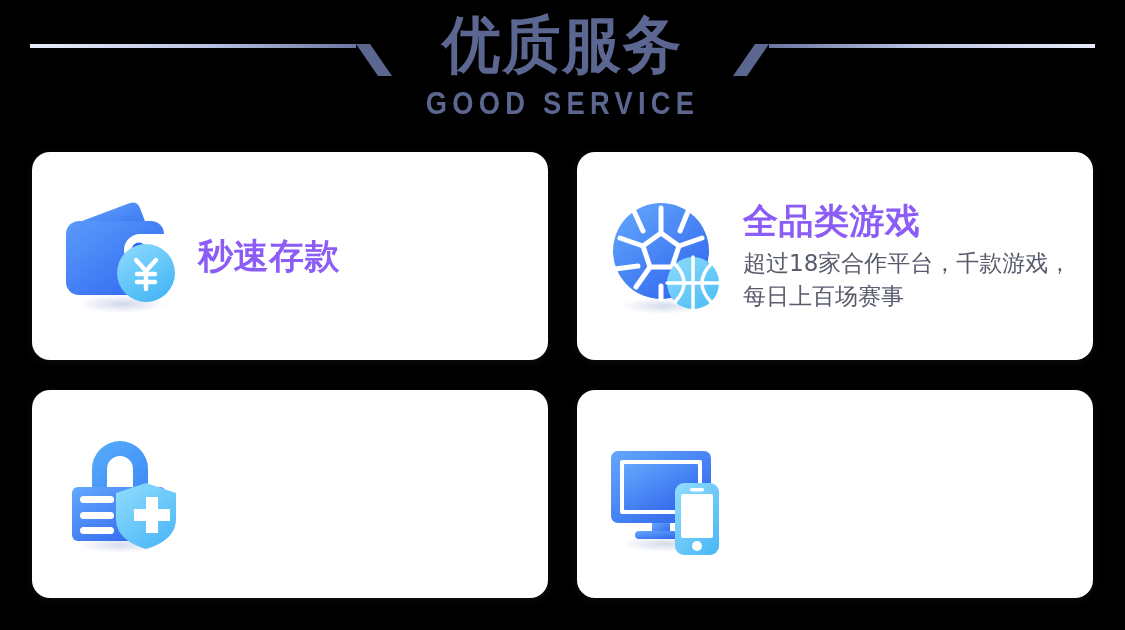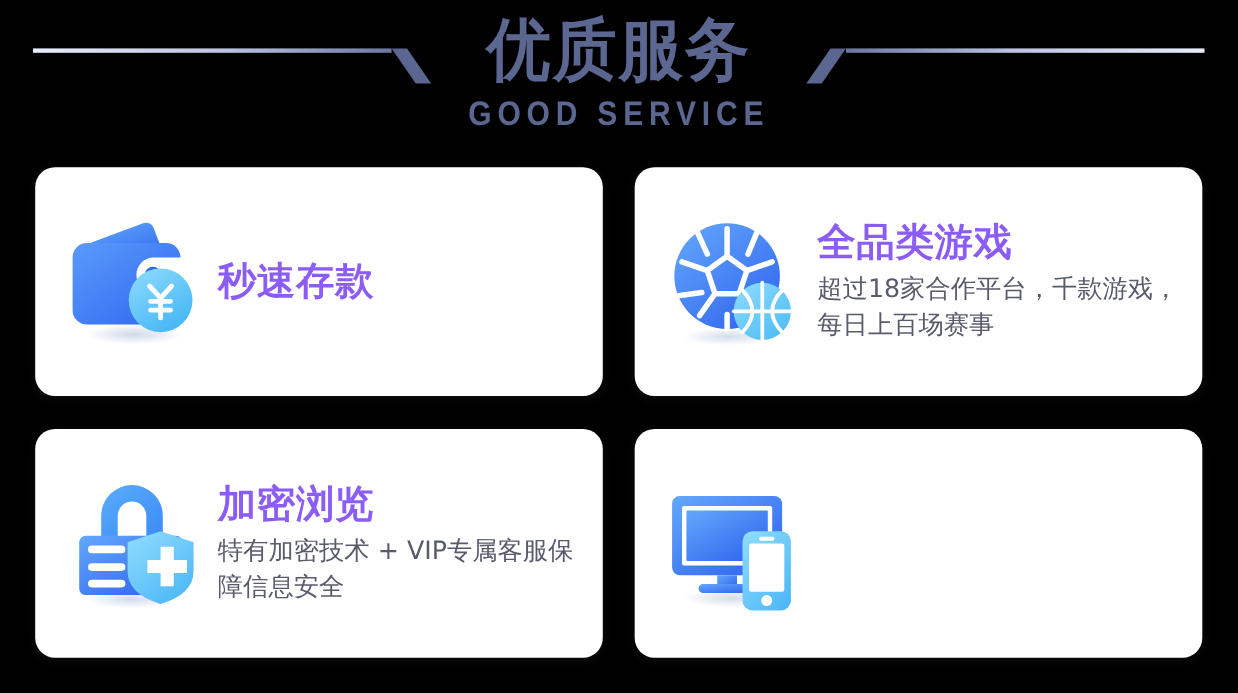--- a/index.html
+++ b/index.html
@@ -262,24 +262,20 @@
         <rect x="14" y="56" width="94" height="54" rx="6" fill="url(#lb)"></rect>
         <g fill="#ffffff">
           <rect x="22" y="65" width="34" height="7" rx="3.5"></rect>
           <rect x="22" y="81" width="34" height="7" rx="3.5"></rect>
           <rect x="22" y="96" width="34" height="7" rx="3.5"></rect>
         </g>
         <path d="M88 52 L118 62 V88 q0 21 -30 30 q-30 -9 -30 -30 V62 Z" fill="url(#shd)"></path>
         <path d="M82 74 h12 V62 h-12 V74 h-12 v12 h12 v12 h12 V86 h12 V74 h-12" fill="#ffffff" transform="translate(6,4)"></path>
       </svg>
     </div>
-    <div class="card-text">
-      <div class="card-heading">加密浏览</div>
-      <div class="card-desc wide">特有加密技术 + VIP专属客服保障信息安全</div>
-    </div>
   </div>
 
   <div class="card">
     <div class="card-icon">
       <svg viewBox="0 0 126 126" xmlns="http://www.w3.org/2000/svg">
         <defs>
           <linearGradient id="mg" x1="0" y1="0" x2="0.9" y2="1">
             <stop offset="0%" stop-color="#63a8fc"></stop>
             <stop offset="100%" stop-color="#2f63ee"></stop>
           </linearGradient>

